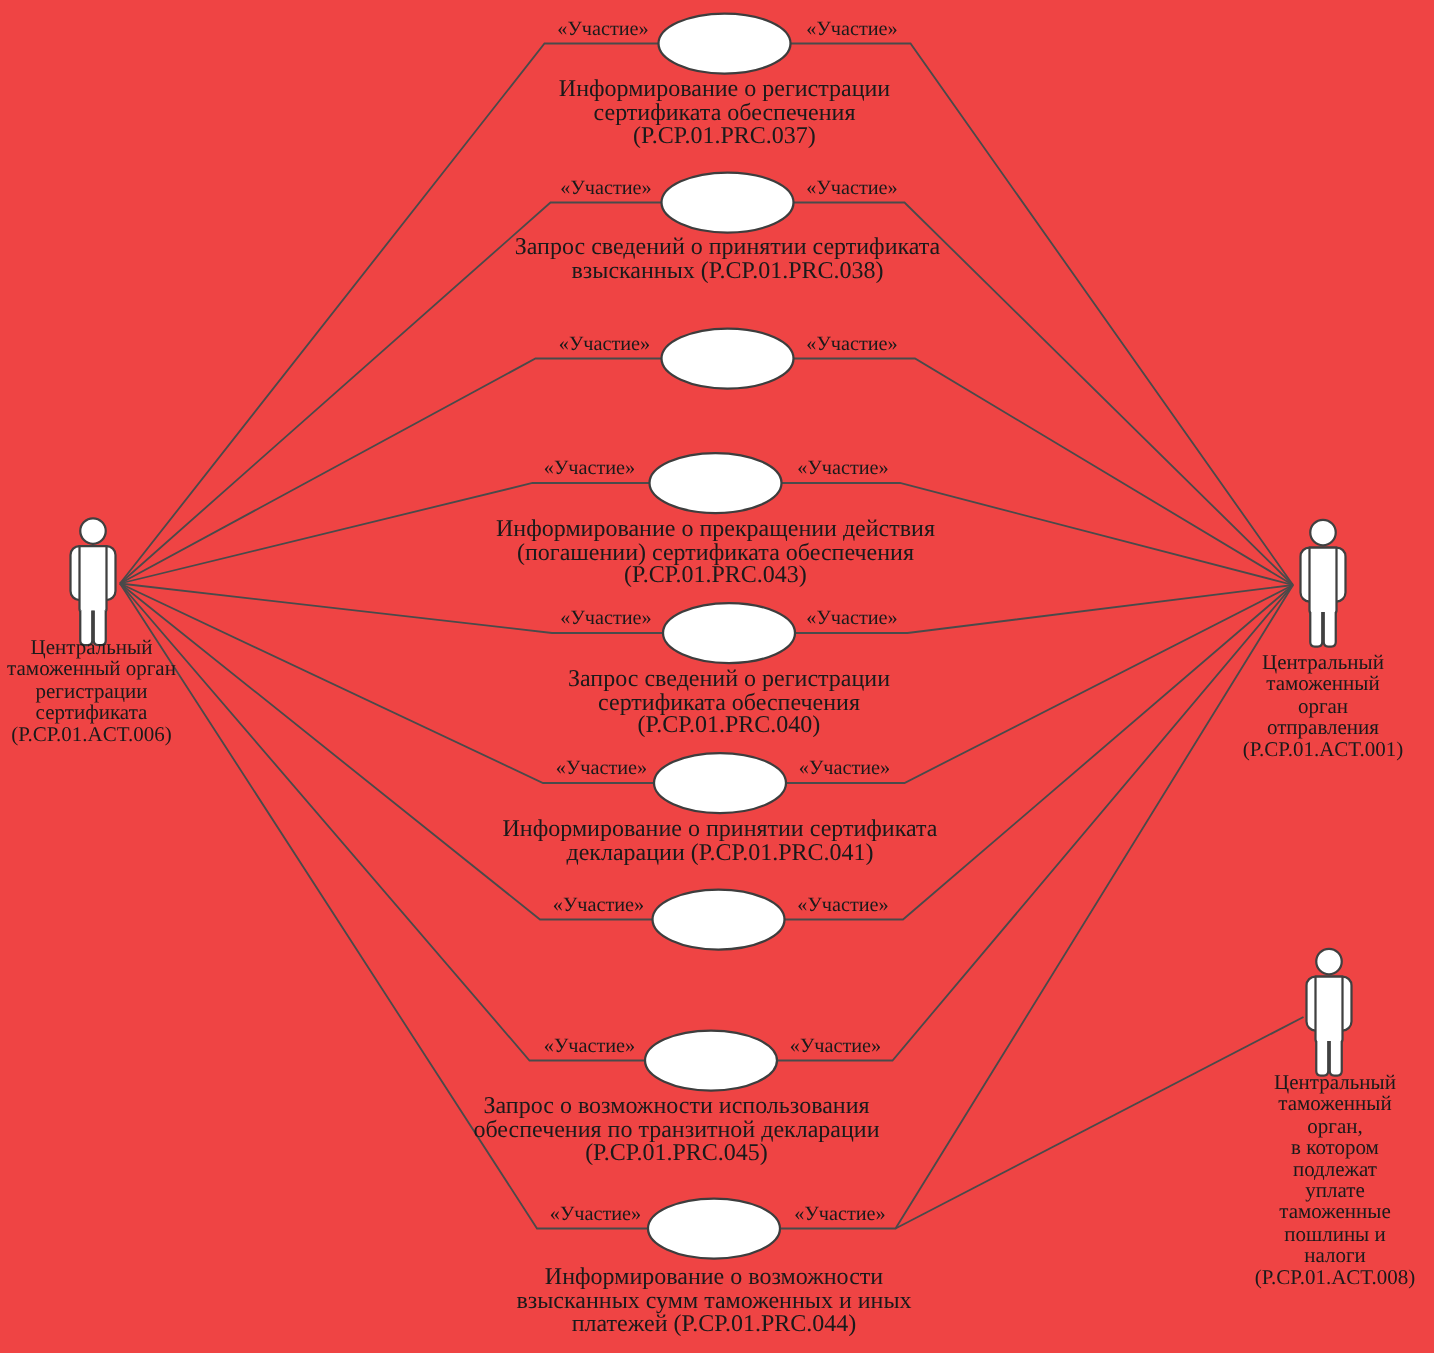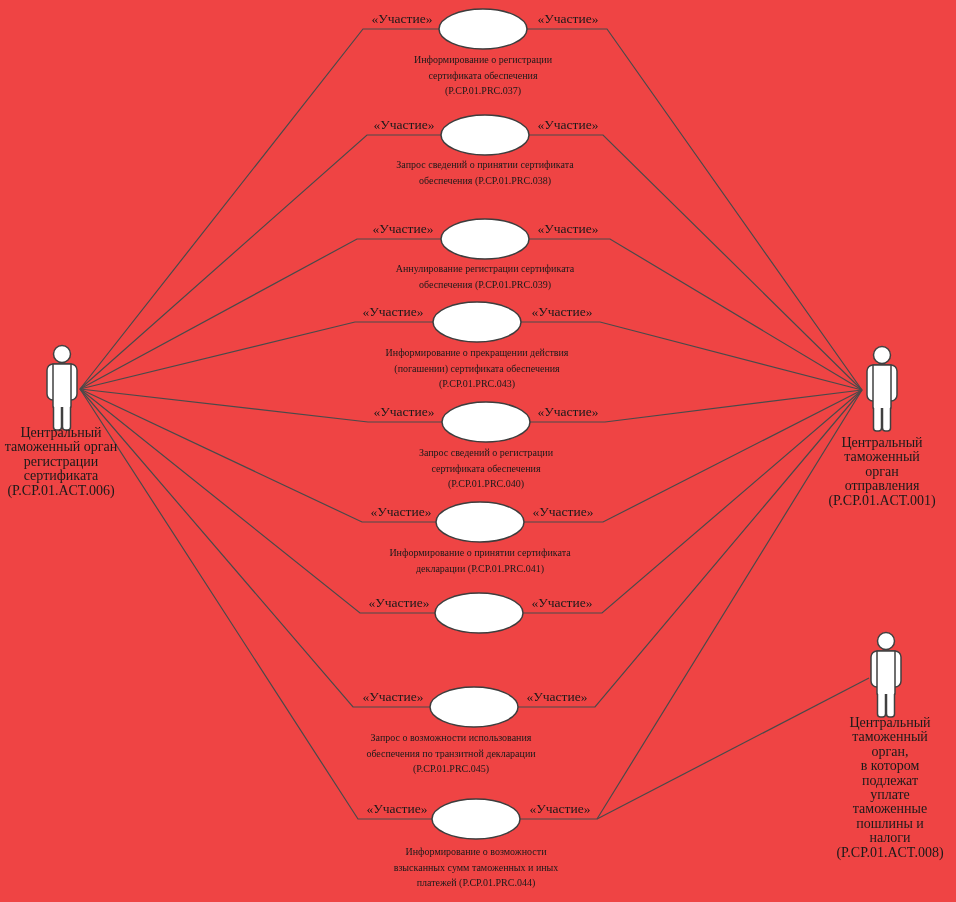--- a/index.html
+++ b/index.html
@@ -14,21 +14,21 @@
   }
   .canvas svg { position: absolute; left: 0; top: 0; }
   .link { fill: none; stroke: #4a4a4a; stroke-width: 1.2; }
   .node { fill: #ffffff; stroke: #3d3d3d; stroke-width: 1.5; }
   .lbl {
     position: absolute;
     transform: translateX(-50%);
     text-align: center;
     white-space: pre-line;
   }
-  .uc { font-size: 10px; line-height: 15.5px; }
+  .uc { font-size: 16px; line-height: 15.5px; }
   .st { font-size: 13.5px; line-height: 14px; white-space: nowrap; }
   .ac { font-size: 14px; line-height: 14.4px; }
 </style>
 </head>
 <body>
 
 <div class="canvas">
 
   <svg width="956" height="902" viewBox="0 0 956 902">
     <defs>
@@ -94,23 +94,21 @@
   <div class="lbl st" style="left:562px;top:596px">«Участие»</div>
   <div class="lbl st" style="left:393px;top:690px">«Участие»</div>
   <div class="lbl st" style="left:557px;top:690px">«Участие»</div>
   <div class="lbl st" style="left:397px;top:802px">«Участие»</div>
   <div class="lbl st" style="left:560px;top:802px">«Участие»</div>
 
   <div class="lbl uc" style="left:483px;top:52px">Информирование о регистрации
 сертификата обеспечения
 (P.CP.01.PRC.037)</div>
   <div class="lbl uc" style="left:485px;top:157px">Запрос сведений о принятии сертификата
-обеспечения (P.CP.01.PRC.038)</div>
-  <div class="lbl uc" style="left:485px;top:261px">Аннулирование регистрации сертификата
-обеспечения (P.CP.01.PRC.039)</div>
+взысканных (P.CP.01.PRC.038)</div>
   <div class="lbl uc" style="left:477px;top:345px">Информирование о прекращении действия
 (погашении) сертификата обеспечения
 (P.CP.01.PRC.043)</div>
   <div class="lbl uc" style="left:486px;top:445px">Запрос сведений о регистрации
 сертификата обеспечения
 (P.CP.01.PRC.040)</div>
   <div class="lbl uc" style="left:480px;top:545px">Информирование о принятии сертификата
 декларации (P.CP.01.PRC.041)</div>
   <div class="lbl uc" style="left:451px;top:730px">Запрос о возможности использования
 обеспечения по транзитной декларации

